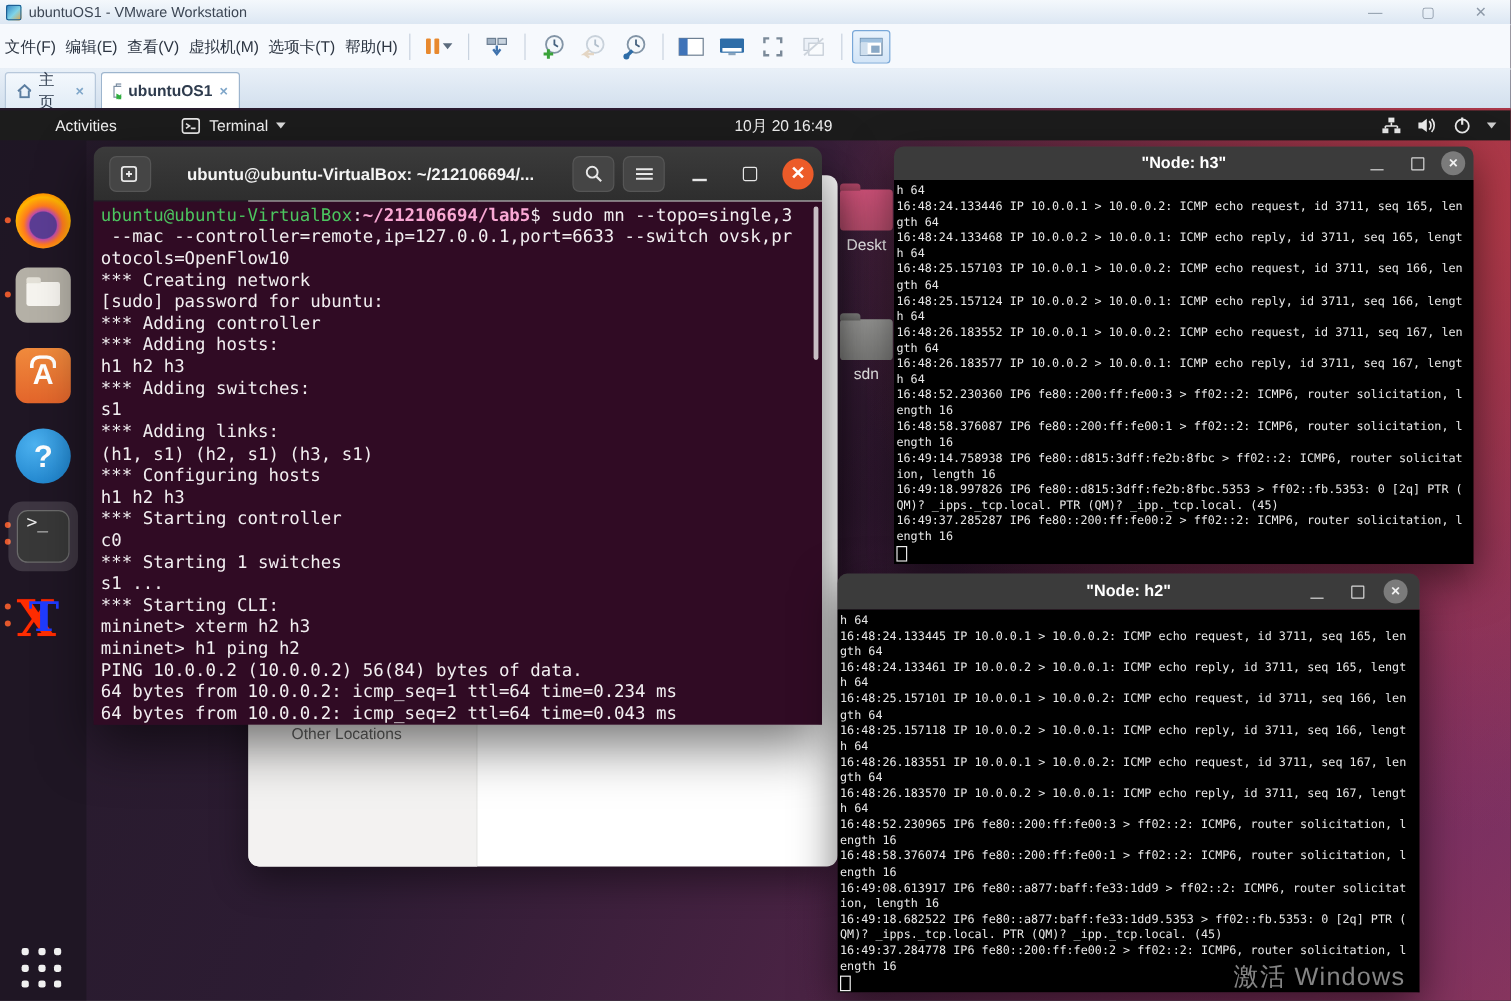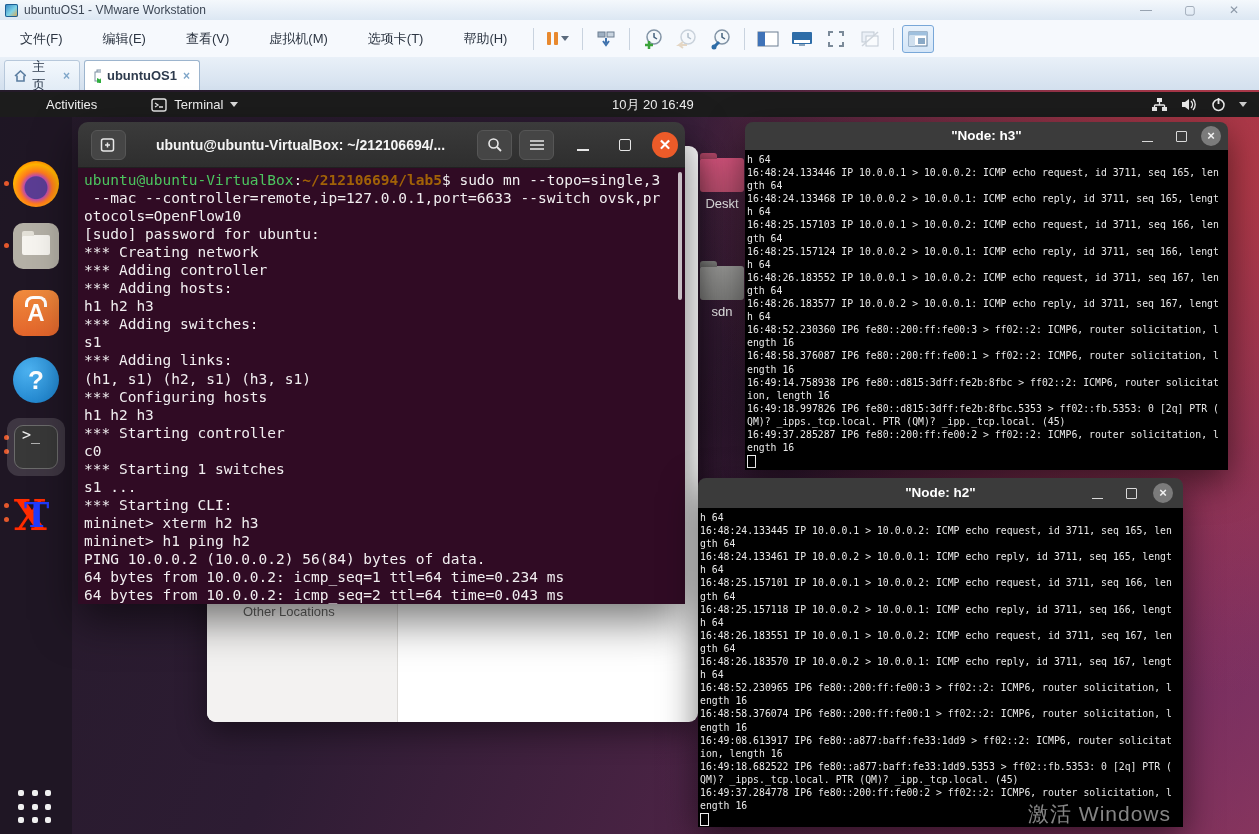--- a/index.html
+++ b/index.html
@@ -10,21 +10,21 @@
   .vm-titlebar{position:absolute;left:0;top:0;width:1259px;height:20px;
     background:linear-gradient(#f4f8fc,#dce7f3);border-bottom:1px solid #c3cfdd;
     display:flex;align-items:center;}
   .vm-app-icon{width:13px;height:13px;margin:0 6px 0 5px;border-radius:2px;
     background:linear-gradient(135deg,#2f7fc1,#7fd4e8 55%,#e8a33d);box-shadow:inset 0 0 0 1px #1d5e93;}
   .vm-title{font-size:12px;color:#3c4654;}
   .vm-winbtns{margin-left:auto;display:flex;align-items:center;gap:22px;padding-right:14px;}
   .vm-winbtns span{width:22px;text-align:center;color:#8d99a8;font-size:12px;line-height:18px;cursor:default;}
   .vm-menubar{position:absolute;left:0;top:20px;width:1259px;height:37px;background:#f6f9fd;
     border-bottom:1px solid #dbe3ee;display:flex;align-items:center;}
-  .vm-menu{font-size:13px;color:#2c3542;padding:0 20px;line-height:36px;}
+  .vm-menu{font-size:13px;color:#2c3542;padding:0 4px;line-height:36px;}
   .tb-sep{width:1px;height:22px;background:#c9d3df;margin:0 6px;}
   .pause-btn{display:flex;align-items:center;gap:3px;padding:0 7px;}
   .pause-bars{display:flex;gap:3px;}
   .pause-bars i{display:block;width:4px;height:13px;background:#e8892e;border-radius:1px;}
   .caret{width:0;height:0;border-left:4px solid transparent;border-right:4px solid transparent;border-top:5px solid #5b6b7d;}
   .tbi{width:30px;height:26px;display:flex;align-items:center;justify-content:center;margin:0 2px;}
   .tbi.disabled{opacity:.38;}
   .tbi svg{display:block;}
   .tbi-active{border:1px solid #78a7d8;background:linear-gradient(#eaf3fc,#d3e5f7);border-radius:3px;}
 
@@ -105,21 +105,21 @@
   .win-min{position:absolute;left:494px;top:12px;width:22px;height:22px;}
   .win-min i{position:absolute;left:5px;bottom:5px;width:12px;height:2px;background:#e6e6e6;}
   .win-max{position:absolute;left:536px;top:12px;width:22px;height:22px;}
   .win-max i{position:absolute;left:5px;top:5px;width:10px;height:10px;border:1.5px solid #e6e6e6;border-radius:2px;}
   .win-close{position:absolute;left:574px;top:10px;width:26px;height:26px;border-radius:50%;background:#ec5b29;
     color:#fff;font-size:15px;line-height:25px;text-align:center;font-weight:bold;}
   .term-body{position:absolute;left:0;top:46px;width:100%;height:436px;background:#300b24;
     padding:3px 0 0 6px;box-sizing:border-box;overflow:hidden;}
   .tline{font-family:"DejaVu Sans Mono",monospace;font-size:14.5px;line-height:18.05px;color:#f1eef0;white-space:pre;}
   .c-green{color:#4cc45f;font-weight:normal;}
-  .c-blue{color:#a16207;font-weight:bold;}
+  .c-blue{color:#f9a8d4;font-weight:bold;}
   .term-scrollbar{position:absolute;right:3px;top:50px;width:4px;height:128px;background:#d8d2d6;border-radius:2px;opacity:.9;}
 
   
   .xterm-win{position:absolute;box-shadow:0 12px 36px rgba(0,0,0,.55);border-radius:8px 8px 2px 2px;z-index:5;}
   .xtitle{position:absolute;left:0;top:0;width:100%;background:#3b3b3b;border-radius:8px 8px 0 0;}
   .xtitle-text{position:absolute;left:0;width:100%;text-align:center;color:#fff;font-weight:bold;font-size:13.5px;}
   .xbtn{position:absolute;width:20px;height:20px;}
   .xbtn.bmin i{position:absolute;left:4px;bottom:4px;width:11px;height:1.5px;background:#d9d9d9;}
   .xbtn.bmax i{position:absolute;left:5px;top:5px;width:9px;height:9px;border:1.5px solid #d9d9d9;border-radius:1px;}
   .xbtn.bclose{border-radius:50%;background:#7b7b7b;color:#f2f2f2;text-align:center;font-size:13px;line-height:20px;font-weight:bold;}
@@ -376,22 +376,22 @@
       <span class="win-max">
           <i></i>
         </span>
       <span class="win-close">✕</span>
     </div>
     <div class="term-body">
       <div class="tline"><span class="c-green">ubuntu@ubuntu-VirtualBox</span><span>:</span><span class="c-blue">~/212106694/lab5</span><span>$ sudo mn --topo=single,3</span></div>
       <div>
           <div class="tline"> --mac --controller=remote,ip=127.0.0.1,port=6633 --switch ovsk,pr</div>
           <div class="tline">otocols=OpenFlow10</div>
+          <div class="tline">*** Creating network</div>
           <div class="tline">[sudo] password for ubuntu:</div>
-          <div class="tline">*** Creating network</div>
           <div class="tline">*** Adding controller</div>
           <div class="tline">*** Adding hosts:</div>
           <div class="tline">h1 h2 h3</div>
           <div class="tline">*** Adding switches:</div>
           <div class="tline">s1</div>
           <div class="tline">*** Adding links:</div>
           <div class="tline">(h1, s1) (h2, s1) (h3, s1)</div>
           <div class="tline">*** Configuring hosts</div>
           <div class="tline">h1 h2 h3</div>
           <div class="tline">*** Starting controller</div>

